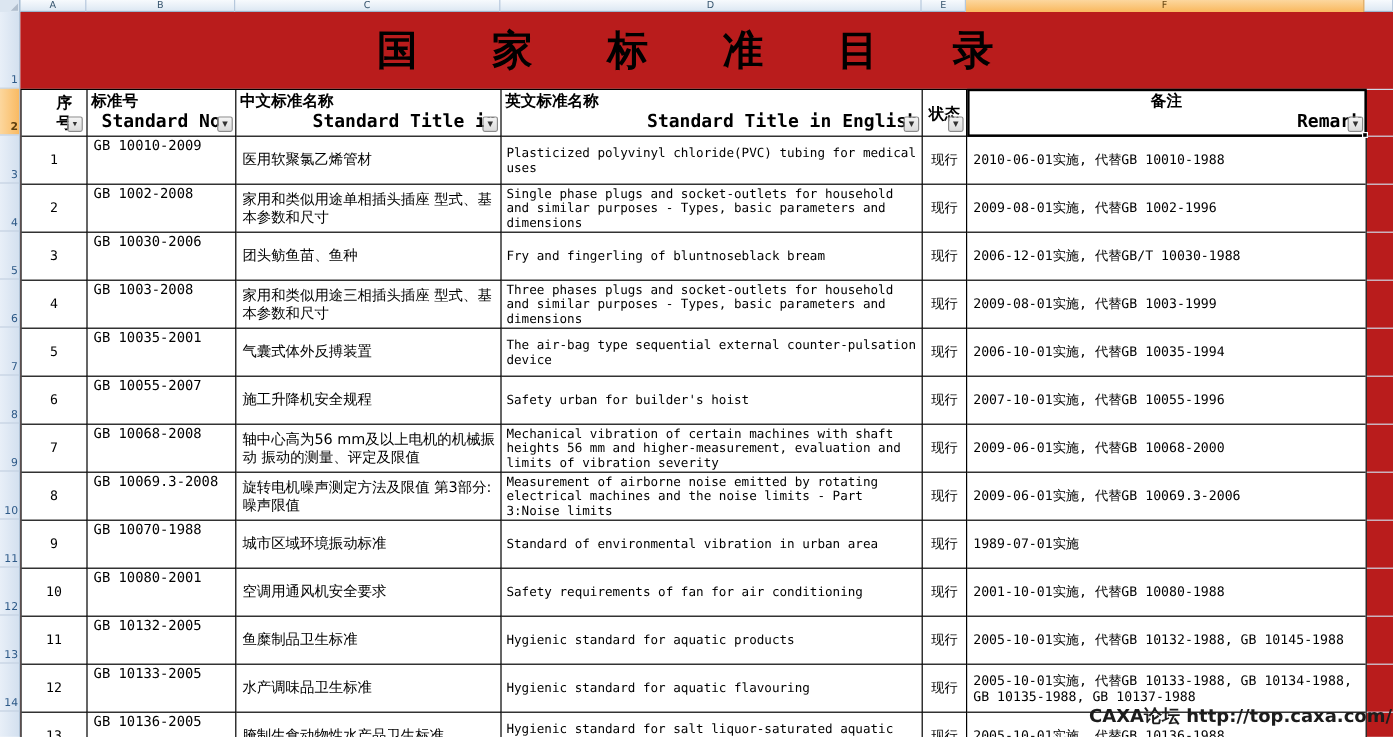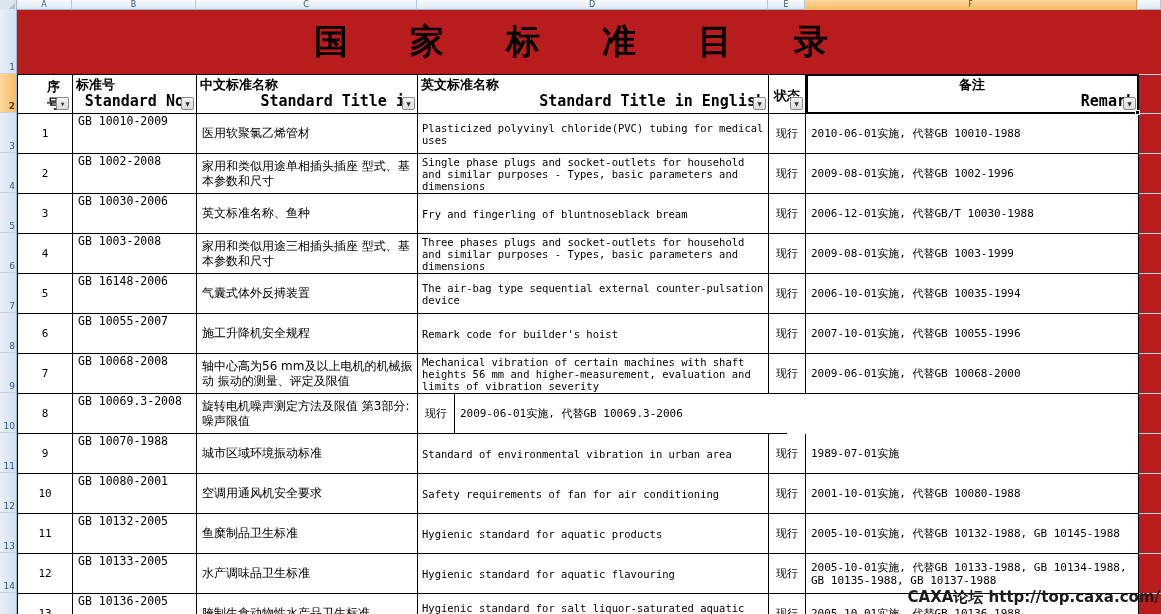--- a/index.html
+++ b/index.html
@@ -226,21 +226,21 @@
           </div>
         </div>
         <div class="trow drow">
           <div class="tc w-no c-no">
             <span>3</span>
           </div>
           <div class="tc w-std c-std">
             <span>GB 10030-2006</span>
           </div>
           <div class="tc w-zh c-zh">
-            <span>英文标准名称、鱼种</span>
+            <span>团头鲂鱼苗、鱼种</span>
           </div>
           <div class="tc w-en c-en">
             <span>Fry and fingerling of bluntnoseblack bream</span>
           </div>
           <div class="tc w-st c-st">
             <span>现行</span>
           </div>
           <div class="tc w-rm c-rm">
             <span>2006-12-01实施, 代替GB/T 10030-1988</span>
           </div>
@@ -263,21 +263,21 @@
           </div>
           <div class="tc w-rm c-rm">
             <span>2009-08-01实施, 代替GB 1003-1999</span>
           </div>
         </div>
         <div class="trow drow">
           <div class="tc w-no c-no">
             <span>5</span>
           </div>
           <div class="tc w-std c-std">
-            <span>GB 16148-2006</span>
+            <span>GB 10035-2001</span>
           </div>
           <div class="tc w-zh c-zh">
             <span>气囊式体外反搏装置</span>
           </div>
           <div class="tc w-en c-en">
             <span>The air-bag type sequential external counter-pulsation device</span>
           </div>
           <div class="tc w-st c-st">
             <span>现行</span>
           </div>
@@ -289,21 +289,21 @@
           <div class="tc w-no c-no">
             <span>6</span>
           </div>
           <div class="tc w-std c-std">
             <span>GB 10055-2007</span>
           </div>
           <div class="tc w-zh c-zh">
             <span>施工升降机安全规程</span>
           </div>
           <div class="tc w-en c-en">
-            <span>Remark code for builder's hoist</span>
+            <span>Safety urban for builder's hoist</span>
           </div>
           <div class="tc w-st c-st">
             <span>现行</span>
           </div>
           <div class="tc w-rm c-rm">
             <span>2007-10-01实施, 代替GB 10055-1996</span>
           </div>
         </div>
         <div class="trow drow">
           <div class="tc w-no c-no">
@@ -327,20 +327,23 @@
         </div>
         <div class="trow drow">
           <div class="tc w-no c-no">
             <span>8</span>
           </div>
           <div class="tc w-std c-std">
             <span>GB 10069.3-2008</span>
           </div>
           <div class="tc w-zh c-zh">
             <span>旋转电机噪声测定方法及限值 第3部分: 噪声限值</span>
+          </div>
+          <div class="tc w-en c-en">
+            <span>Measurement of airborne noise emitted by rotating electrical machines and the noise limits - Part 3:Noise limits</span>
           </div>
           <div class="tc w-st c-st">
             <span>现行</span>
           </div>
           <div class="tc w-rm c-rm">
             <span>2009-06-01实施, 代替GB 10069.3-2006</span>
           </div>
         </div>
         <div class="trow drow">
           <div class="tc w-no c-no">

